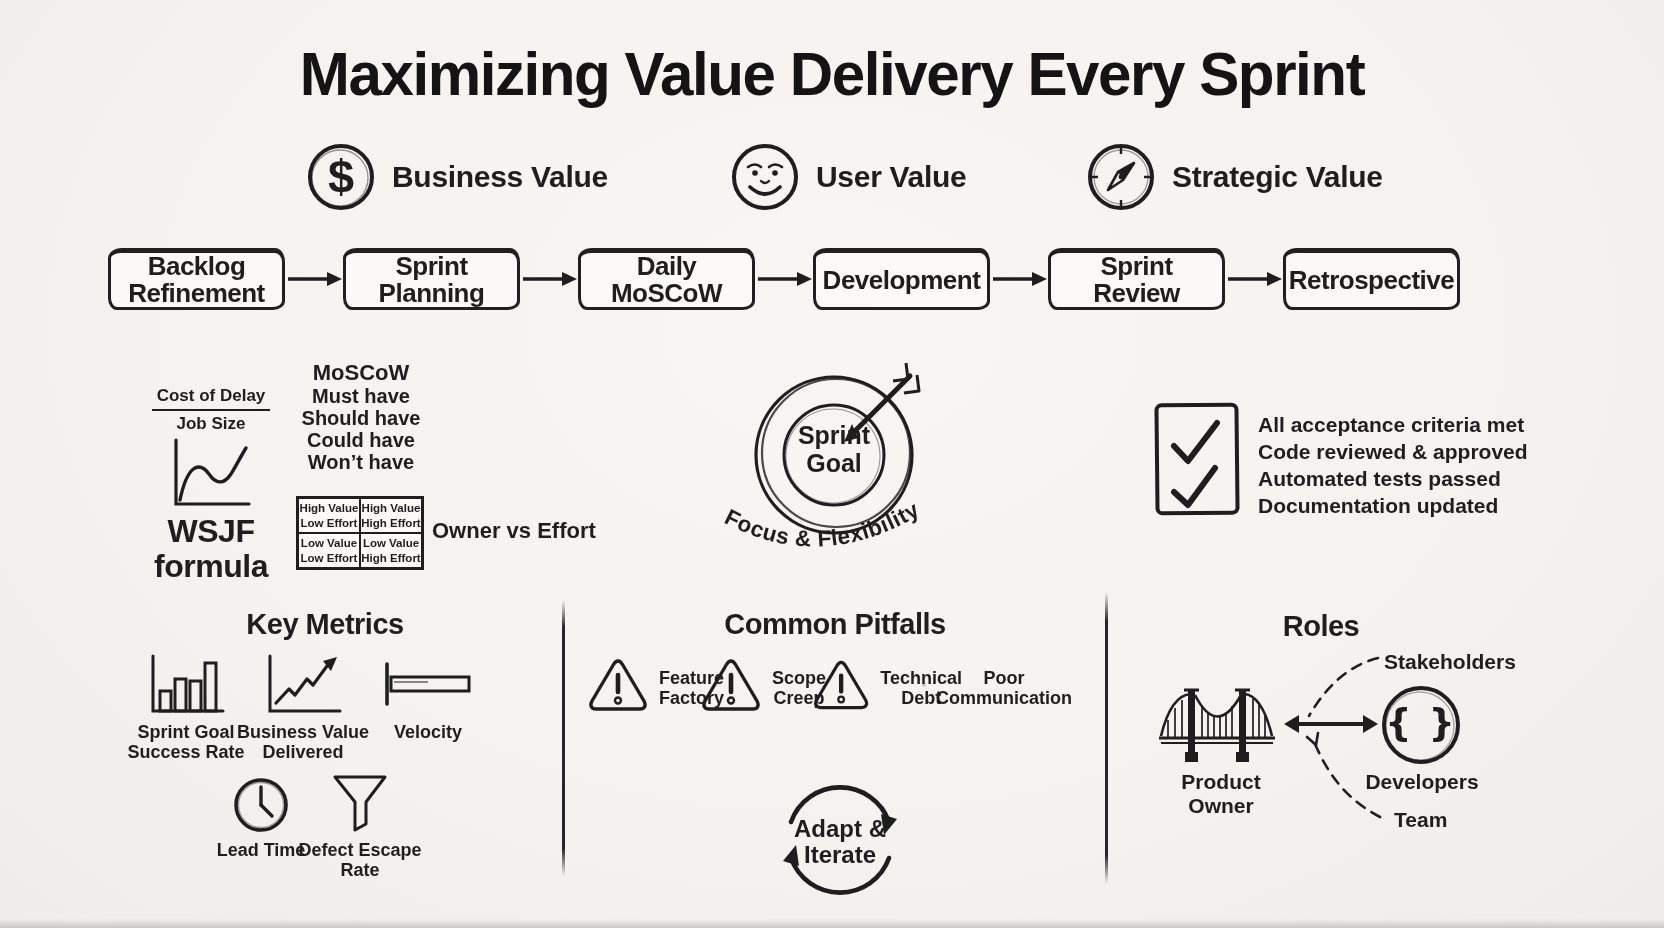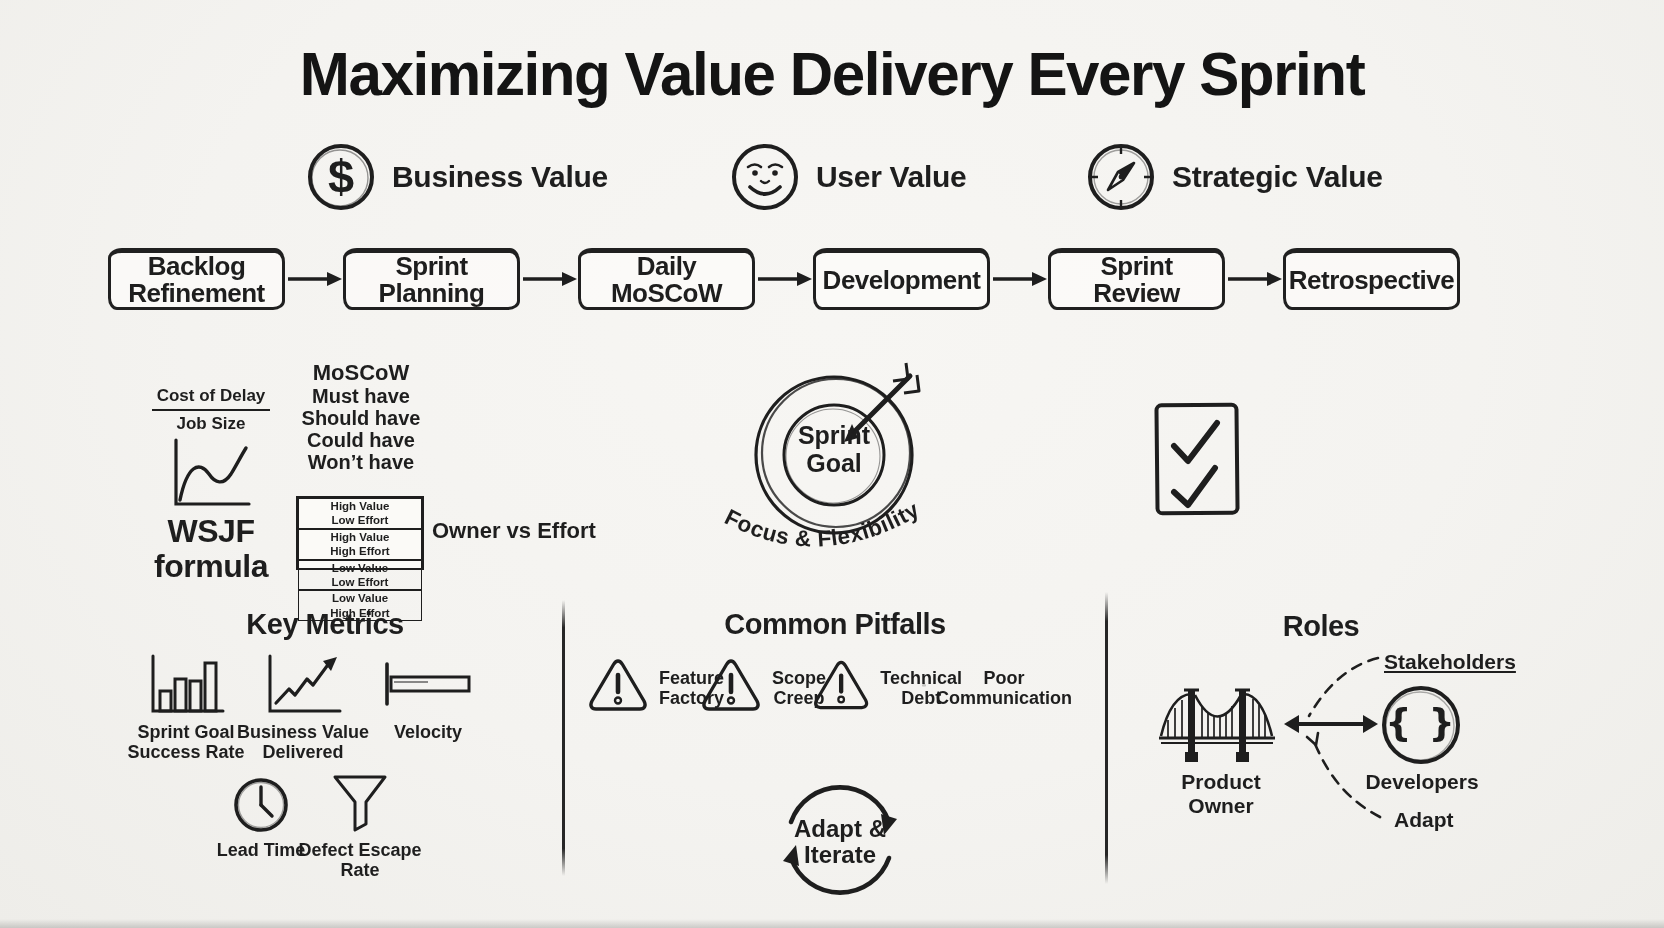--- a/index.html
+++ b/index.html
@@ -31,21 +31,21 @@
   .flow-arrow{flex:none;}
   
   .wsjf{left:146px; top:386px; width:130px; text-align:center;}
   .wsjf .num{display:inline-block; font-size:17px; font-weight:700; border-bottom:2.5px solid #1e1e1e; padding:0 5px 3px;}
   .wsjf .den{font-size:17px; font-weight:700; padding-top:3px;}
   .wsjf .caption{font-size:32px; font-weight:700; line-height:1.08; margin-top:2px; letter-spacing:-0.5px;}
   .moscow{left:295px; top:361px; width:132px; text-align:center; font-weight:700;}
   .moscow .mtitle{font-size:22px; line-height:24px;}
   .moscow .mitem{font-size:20px; line-height:22px;}
   .matrix{left:296px; top:496px; width:128px; height:74px; box-sizing:border-box; border:2px solid #1e1e1e;
-    display:grid; grid-template-columns:1fr; grid-template-rows:1fr 1fr; background:rgba(253,252,250,0.7);}
+    display:grid; grid-template-columns:1fr 1fr; grid-template-rows:1fr 1fr; background:rgba(253,252,250,0.7);}
   .matrix .cell{border:1.3px solid #1e1e1e; display:flex; align-items:center; justify-content:center;
     text-align:center; font-size:11.5px; font-weight:700; line-height:1.25;}
   .ve-label{left:432px; top:518px; font-size:22px; font-weight:700;}
   
   .goal-text{left:774px; top:421px; width:120px; text-align:center; font-size:25px; font-weight:700; line-height:1.12;}
   
   .dod{left:1258px; top:411px; font-size:21px; font-weight:700; line-height:27px;}
   
   .divider{width:3px; background:linear-gradient(to bottom, rgba(30,30,30,0), #262626 10%, #262626 90%, rgba(30,30,30,0));}
   
@@ -194,20 +194,26 @@
     <text font-size="22.5" font-weight="bold" fill="#1e1e1e" letter-spacing="0.5">
       <textPath href="#flexarc" startOffset="4%">Focus &amp; Flexibility</textPath>
     </text>
   </svg>
 
   <svg class="abs" style="left:1150px; top:400px;" width="94" height="120" viewBox="0 0 94 120">
     <rect x="7" y="5" width="80" height="108" rx="5" fill="none" stroke="#1e1e1e" stroke-width="4" transform="rotate(-0.6 47 59)"></rect>
     <path d="M24,46 L38,61 L67,23" fill="none" stroke="#1e1e1e" stroke-width="6" stroke-linecap="round" stroke-linejoin="round"></path>
     <path d="M24,92 L38,105 L65,68" fill="none" stroke="#1e1e1e" stroke-width="6" stroke-linecap="round" stroke-linejoin="round"></path>
   </svg>
+  <div class="abs dod">
+    <div>All acceptance criteria met</div>
+    <div>Code reviewed &amp; approved</div>
+    <div>Automated tests passed</div>
+    <div>Documentation updated</div>
+  </div>
 
   <div class="abs divider" style="left:562px; top:600px; height:276px;"></div>
   <div class="abs divider" style="left:1105px; top:592px; height:292px;"></div>
 
   <div class="abs sec-title" style="left:180px; top:608px; width:290px;">Key Metrics</div>
 
   <div class="abs metric" style="left:111px; top:652px; width:150px;">
     <div class="icon-slot">
       <svg width="80" height="63" viewBox="0 0 80 63">
         <path d="M7,3 V58 H77" fill="none" stroke="#1e1e1e" stroke-width="3" stroke-linecap="round"></path>
@@ -309,21 +315,21 @@
     <path d="M19,50 A52,52 0 0 1 117,50" fill="none" stroke="#1e1e1e" stroke-width="4.6" stroke-linecap="round"></path>
     <polygon points="109,42 125,47 112,63" fill="#1e1e1e"></polygon>
     <path d="M117,86 A52,52 0 0 1 19,86" fill="none" stroke="#1e1e1e" stroke-width="4.6" stroke-linecap="round"></path>
     <polygon points="27,94 11,89 24,73" fill="#1e1e1e"></polygon>
   </svg>
   <div class="abs cycle-text pre">Adapt &amp;
 Iterate</div>
 
   <div class="abs sec-title" style="left:1176px; top:610px; width:290px;">Roles</div>
 
-  <div class="abs role-label" style="left:1384px; top:650px;text-decoration:underline;">Stakeholders</div>
+  <div class="abs role-label" style="left:1384px; top:650px;">Stakeholders</div>
 
   <svg class="abs" style="left:1158px; top:682px;" width="118" height="88" viewBox="0 0 118 88">
     <path d="M3,54 Q13,13 33,12" fill="none" stroke="#1e1e1e" stroke-width="2.6"></path>
     <path d="M37,13 Q59,56 83,13" fill="none" stroke="#1e1e1e" stroke-width="2.6"></path>
     <path d="M86,12 Q104,13 114,54" fill="none" stroke="#1e1e1e" stroke-width="2.6"></path>
     <g stroke="#1e1e1e" stroke-width="1.7">
       <line x1="10" y1="38" x2="10" y2="55"></line>
         <line x1="17" y1="26" x2="17" y2="55"></line>
         <line x1="24" y1="18" x2="24" y2="55"></line>
       <line x1="44" y1="24" x2="44" y2="55"></line>
@@ -352,21 +358,21 @@
     <polygon points="13,14 28,5 28,23" fill="#1e1e1e" transform="translate(-11 0)"></polygon>
     <polygon points="85,14 70,5 70,23" fill="#1e1e1e" transform="translate(11 0)"></polygon>
   </svg>
 
   <svg class="abs" style="left:1380px; top:684px;" width="82" height="82" viewBox="0 0 82 82">
     <circle cx="41" cy="41" r="37" fill="none" stroke="#1e1e1e" stroke-width="4"></circle>
     <circle cx="40" cy="42" r="34" fill="none" stroke="#1e1e1e" stroke-width="1.4" opacity="0.35"></circle>
   </svg>
   <div class="abs braces-badge">{ }</div>
   <div class="abs role-label" style="left:1358px; top:770px; width:128px; text-align:center;">Developers</div>
-  <div class="abs role-label" style="left:1394px; top:808px;">Adapt</div>
+  <div class="abs role-label" style="left:1394px; top:808px;">Team</div>
 
   <svg class="abs" style="left:1284px; top:636px;" width="190" height="200" viewBox="0 0 190 200">
     <path d="M94,22 C62,30 40,54 25,80" fill="none" stroke="#1e1e1e" stroke-width="2.6" stroke-dasharray="10,8" stroke-linecap="round"></path>
     <path d="M31,108 C45,140 64,166 102,184" fill="none" stroke="#1e1e1e" stroke-width="2.6" stroke-dasharray="10,8" stroke-linecap="round"></path>
     <polyline points="23,101 32,109 34,97" fill="none" stroke="#1e1e1e" stroke-width="2.6" stroke-linecap="round"></polyline>
   </svg>
 
   <div class="abs bottom-shade"></div>
 </div>
 

